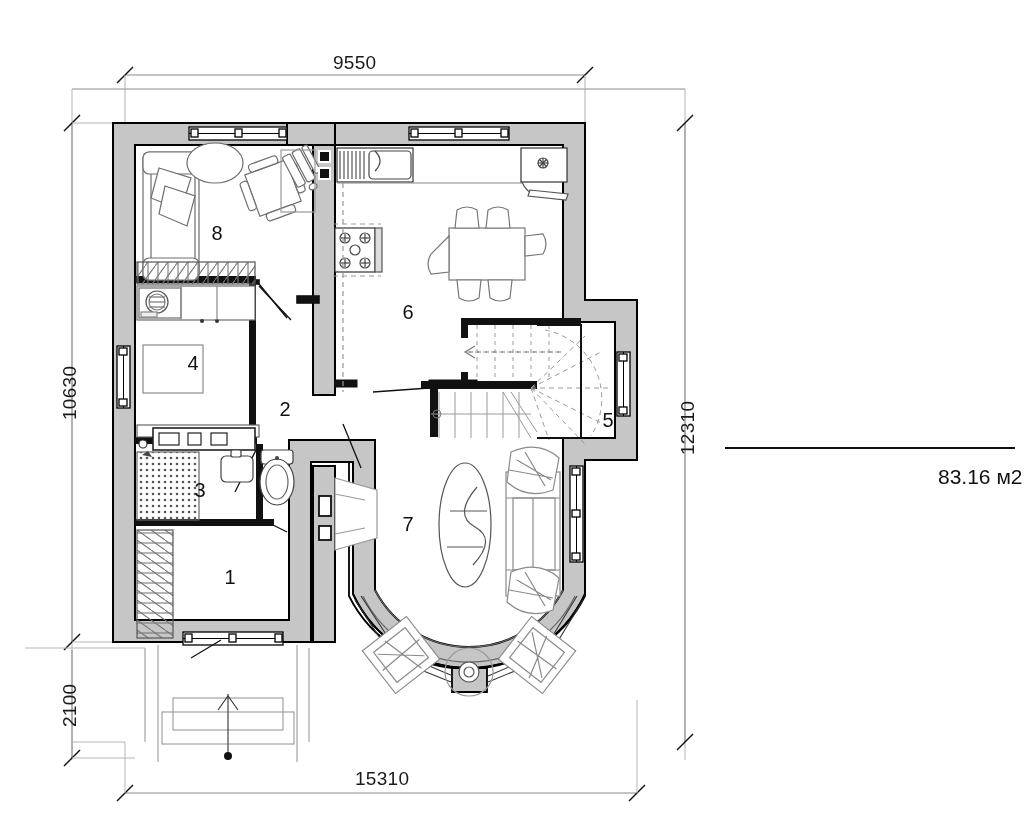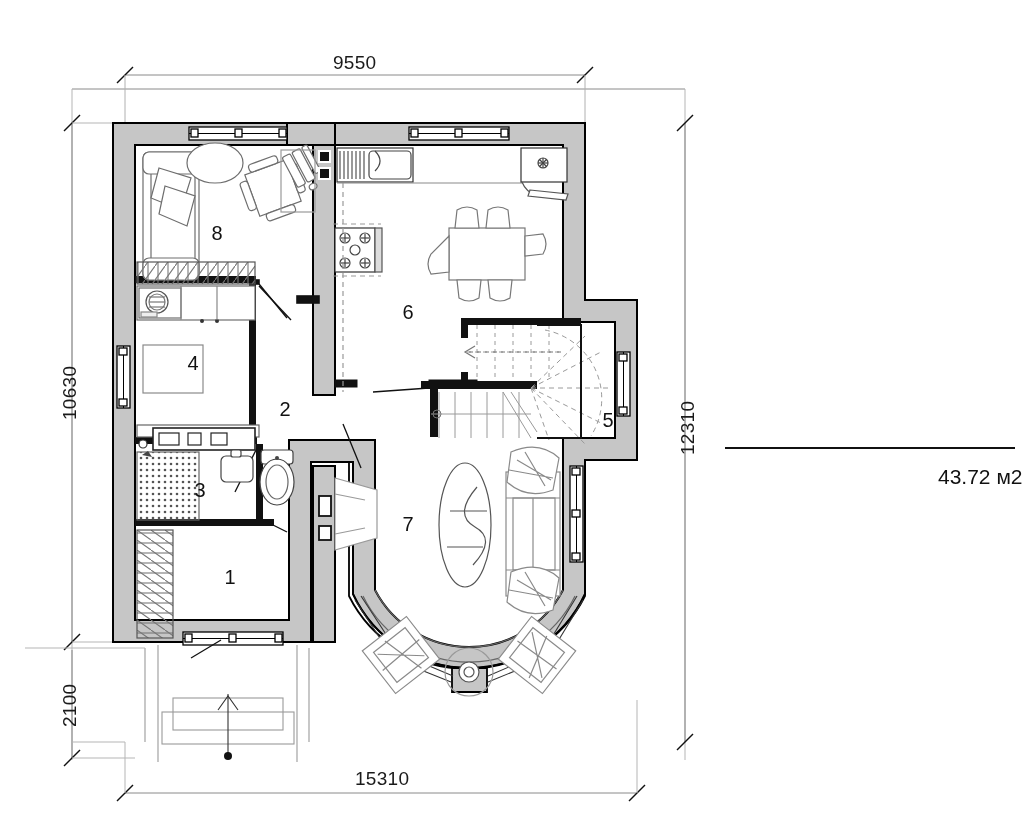--- a/index.html
+++ b/index.html
@@ -463,21 +463,21 @@
   <div class="dimlabel" style="left:308px;top:52px;">9550</div>
 
   <div class="dimlabel vert" style="left:34px;top:420px;">10630</div>
 
   <div class="dimlabel vert" style="left:34px;top:727px;">2100</div>
 
   <div class="dimlabel vert" style="left:652px;top:455px;">12310</div>
 
   <div class="dimlabel" style="left:330px;top:768px;">15310</div>
 
-  <div class="arealabel" style="left:913px;top:465px;">43.72 м2</div>
+  <div class="arealabel" style="left:913px;top:465px;">83.16 м2</div>
 
   <div class="roomnum" style="left:205px;top:577px;">1</div>
   <div class="roomnum" style="left:260px;top:409px;">2</div>
   <div class="roomnum" style="left:175px;top:490px;">3</div>
   <div class="roomnum" style="left:168px;top:363px;">4</div>
   <div class="roomnum" style="left:583px;top:420px;">5</div>
   <div class="roomnum" style="left:383px;top:312px;">6</div>
   <div class="roomnum" style="left:383px;top:524px;">7</div>
   <div class="roomnum" style="left:192px;top:233px;">8</div>
 

